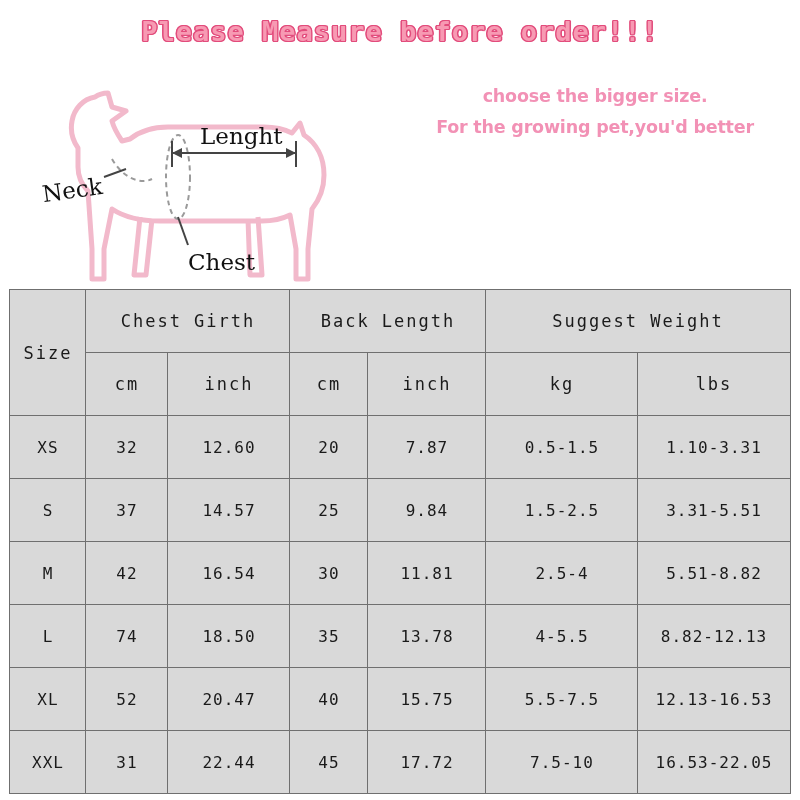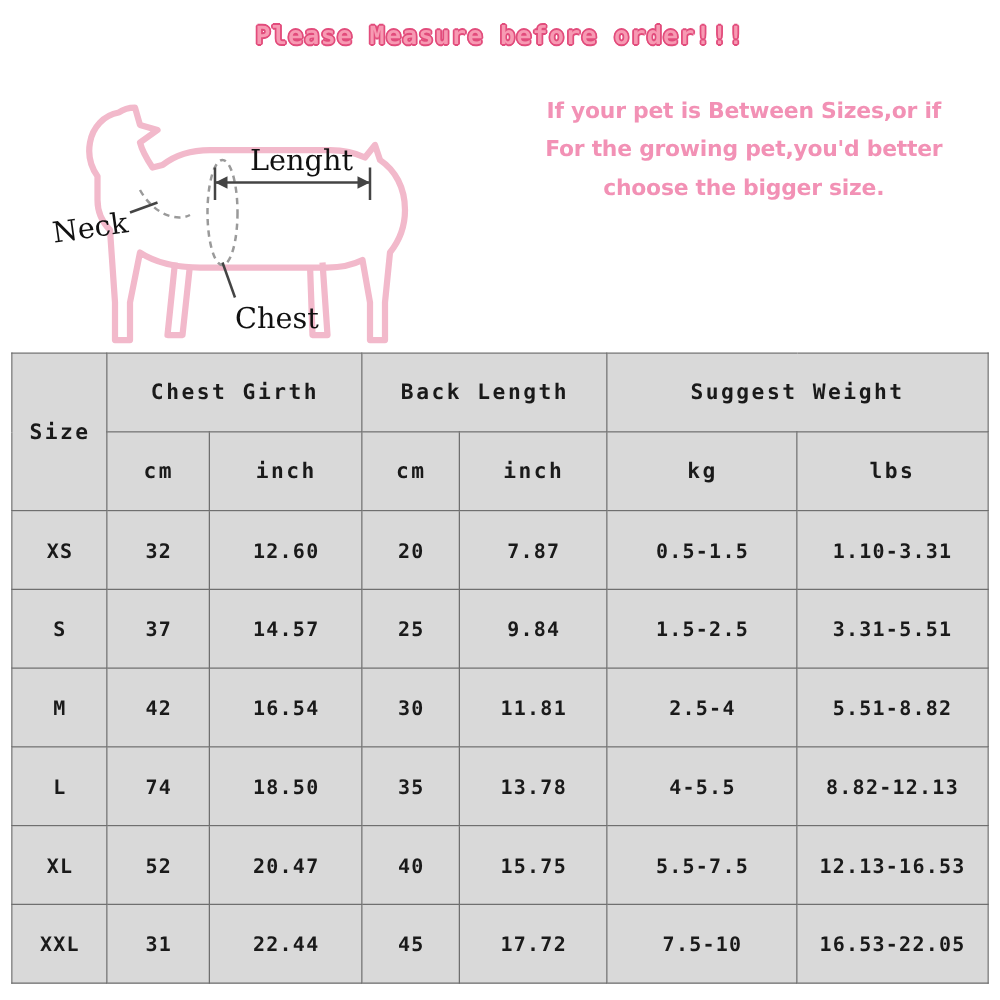--- a/index.html
+++ b/index.html
@@ -13,21 +13,21 @@
     font-family: "DejaVu Sans Mono", monospace;
     color: #222;
     overflow: hidden;
     position: relative;
   }
 
   
   .title {
     text-align: center;
     font-family: "DejaVu Sans Mono", monospace;
-    font-size: 20px;
+    font-size: 27px;
     font-weight: bold;
     letter-spacing: 1px;
     color: #f79ab3;
     -webkit-text-stroke: 0px;
     text-shadow:
        1.4px 0 0 #e24c7c,
       -1.4px 0 0 #e24c7c,
        0 1.4px 0 #e24c7c,
        0 -1.4px 0 #e24c7c,
        1px 1px 0 #e24c7c,
@@ -90,21 +90,21 @@
     border-collapse: collapse;
     width: 780px;
     margin: 0 auto;
     table-layout: fixed;
   }
   table.size-table td, table.size-table th {
     border: 1px solid #6f6f6f;
     text-align: center;
     font-family: "DejaVu Sans Mono", monospace;
     font-size: 16px;
-    font-weight: bold;
+    font-weight: normal;
     color: #1a1a1a;
     height: 62px;
     padding: 0 2px;
     letter-spacing: 1px;
     background: #d9d9d9;
   }
   table.size-table th {
     font-size: 17px;
     letter-spacing: 2px;
   }
@@ -163,23 +163,22 @@
         <line x1="104" y1="128" x2="126" y2="120" stroke="#444" stroke-width="2"></line>
 
         <line x1="188" y1="196" x2="178" y2="168" stroke="#444" stroke-width="2"></line>
       </svg>
       <div class="lbl lbl-neck">Neck</div>
       <div class="lbl lbl-len">Lenght</div>
       <div class="lbl lbl-chest">Chest</div>
     </div>
 
     <div class="note">
-      <p>If your pet is Between Sizes,or if</p>
+      <p>choose the bigger size.</p>
       <p>For the growing pet,you'd better</p>
-      <p>choose the bigger size.</p>
     </div>
 
   </div>
 
   <table class="size-table">
     <colgroup>
       <col class="col-size">
         <col class="col-cm1">
         <col class="col-in1">
       <col class="col-cm2">

